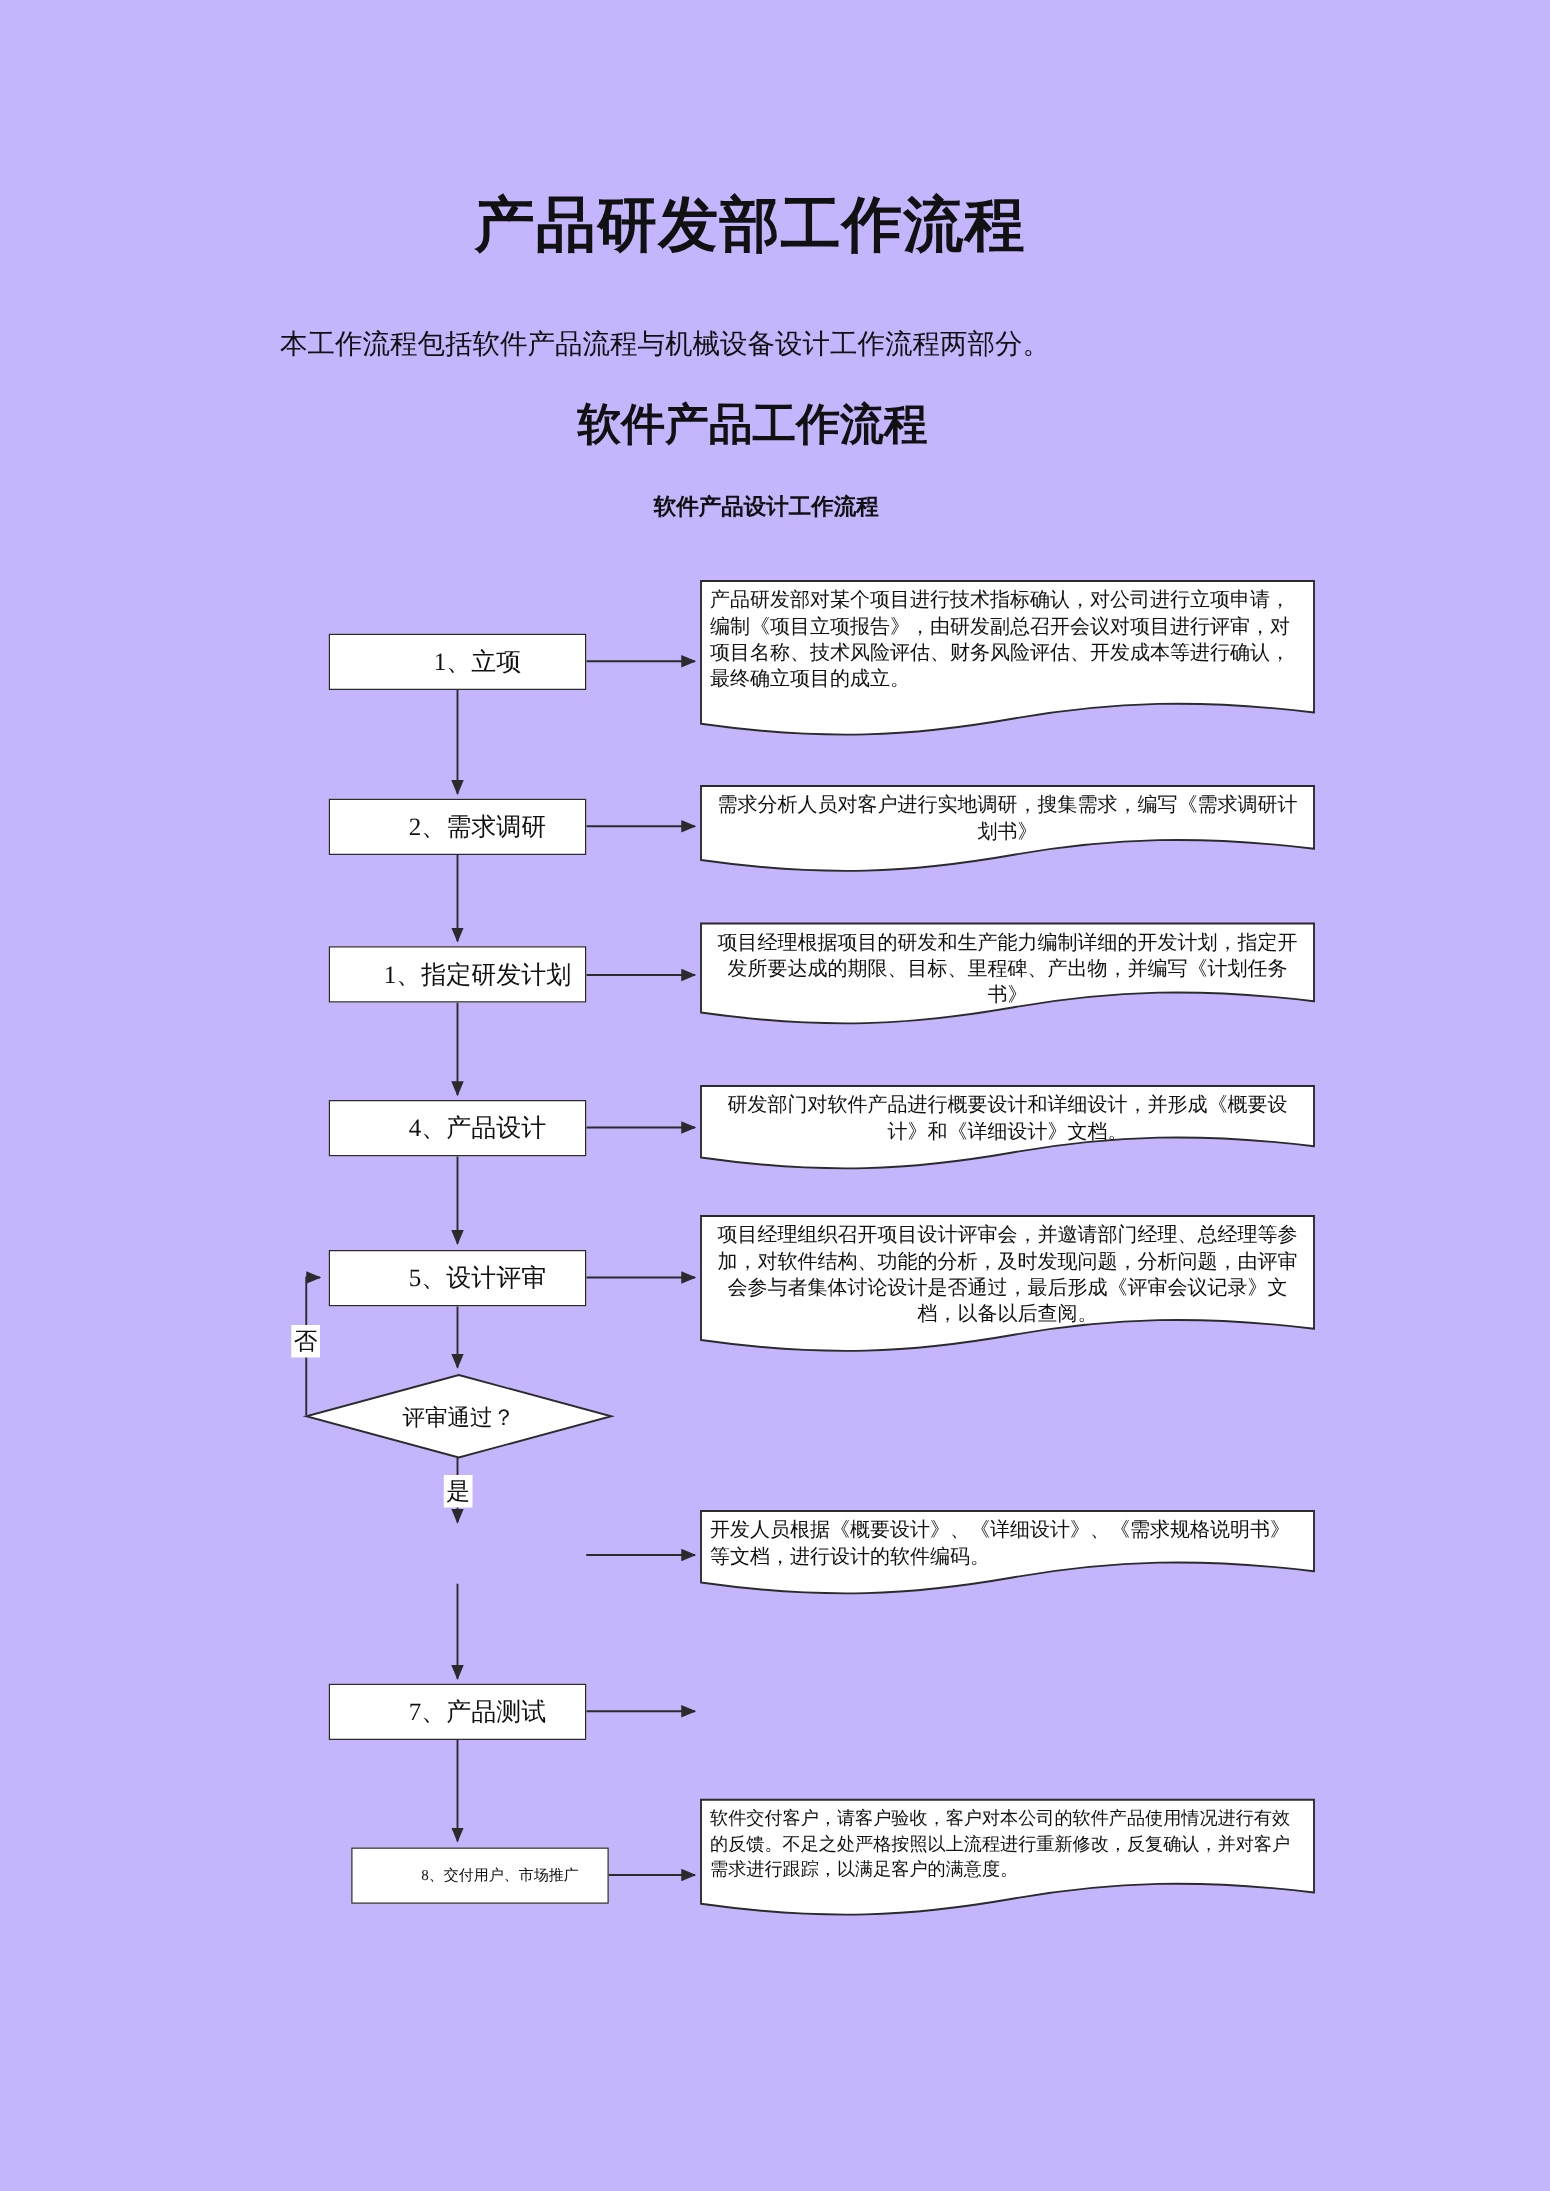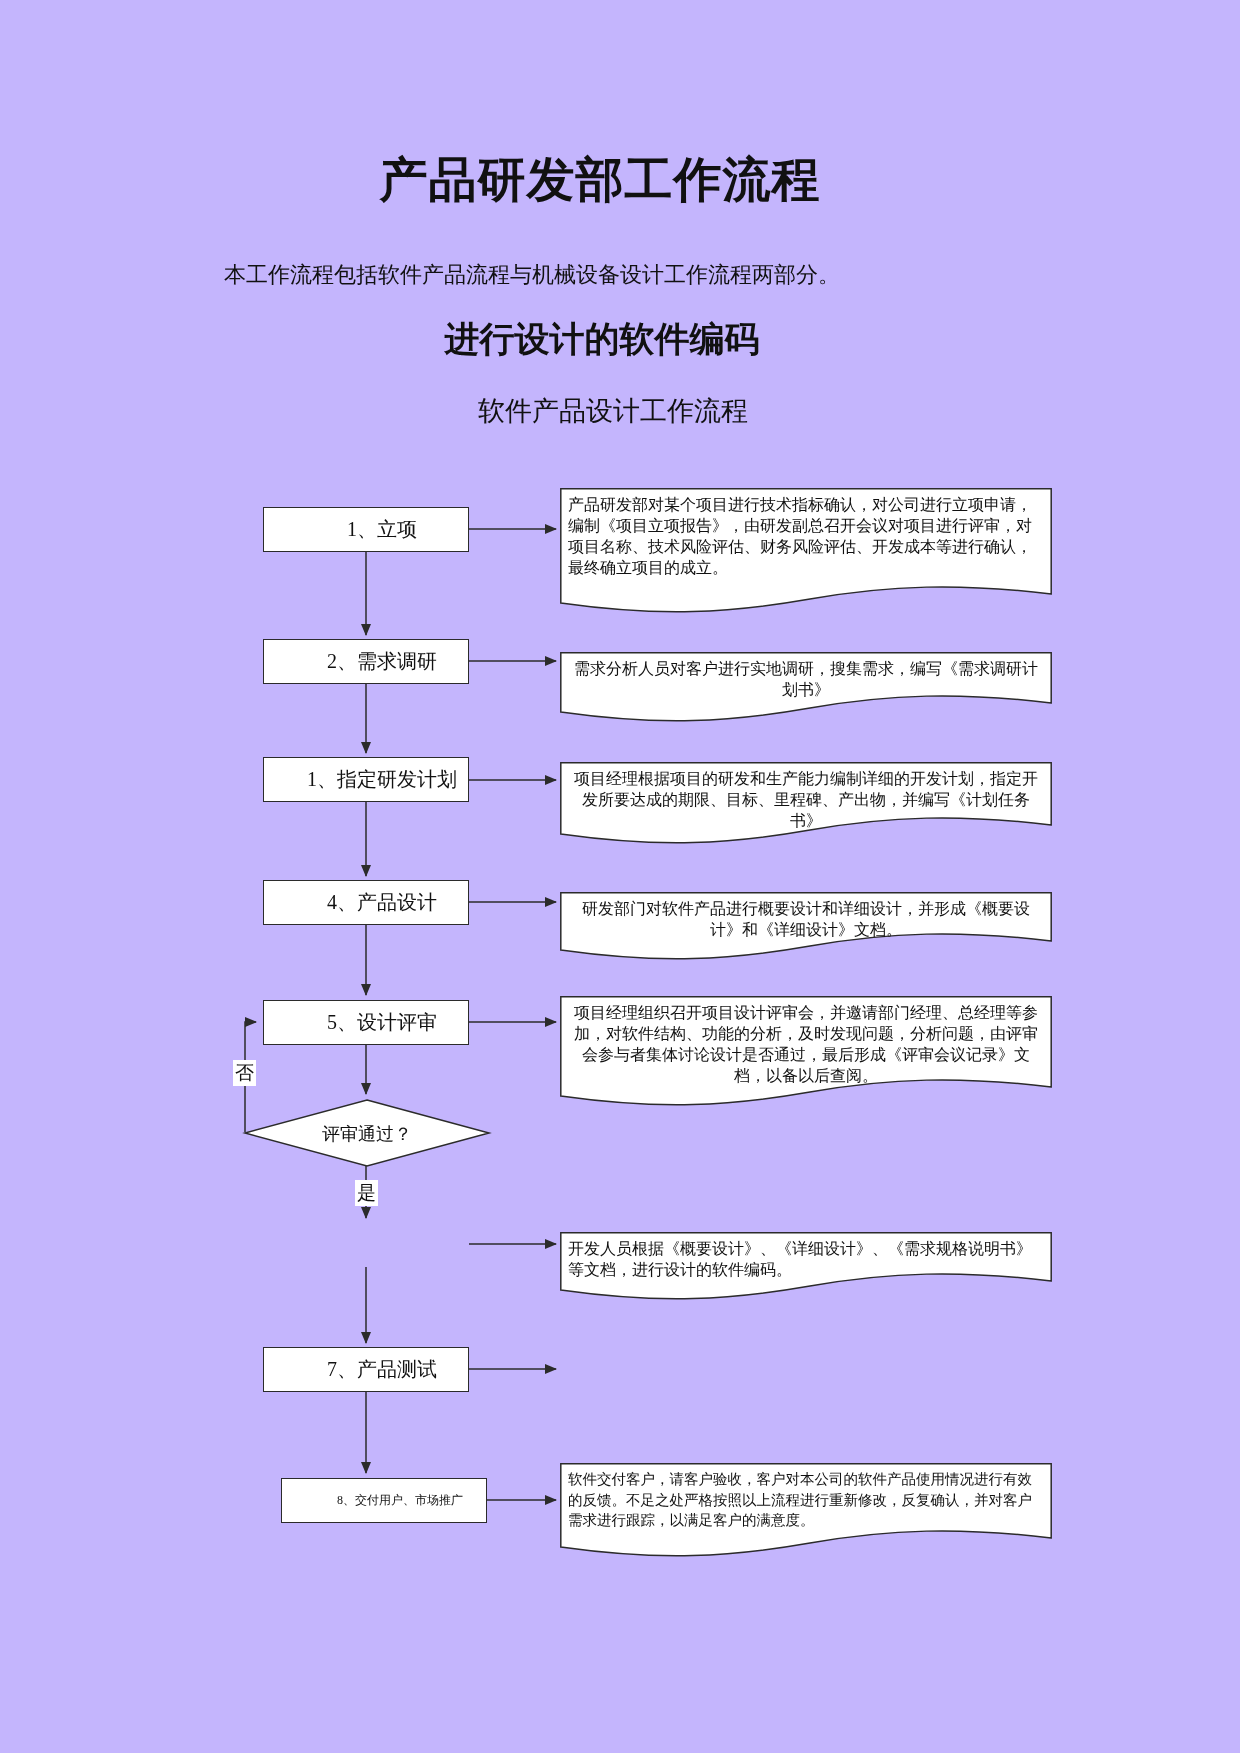--- a/index.html
+++ b/index.html
@@ -18,31 +18,31 @@
   .intro{
     position:absolute;top:260px;left:224px;width:840px;
     font-size:22px;
   }
   .h2{
     position:absolute;top:316px;left:0;width:1204px;
     text-align:center;font-size:35px;font-weight:bold;
   }
   .h3{
     position:absolute;top:393px;left:0;width:1226px;
-    text-align:center;font-size:27px;font-weight:normal;
+    text-align:center;font-size:18px;font-weight:bold;
   }
   .overlay{position:absolute;top:0;left:0;width:1240px;height:1753px;z-index:1;}
   .flow-box{
     position:absolute;left:263px;width:206px;height:45px;
     border:1.5px solid #2b2b2b;background:#ffffff;
     display:flex;align-items:center;justify-content:center;
     font-size:20px;z-index:2;box-sizing:border-box;white-space:nowrap;padding-left:32px;
   }
   .flow-box.small{font-size:12px;margin-left:18px;}
-  .doc-shape{position:absolute;left:560px;width:580px;z-index:2;margin-top:24px;}
+  .doc-shape{position:absolute;left:560px;width:580px;z-index:2;}
   .doc-shape svg{position:absolute;top:0;left:0;overflow:visible;}
   .doc-text{
     position:absolute;top:0;left:0;width:476px;padding:6px 8px 0 8px;
     font-size:16px;line-height:21px;text-align:left;
   }
   .doc-text.center{text-align:center;}
   .doc-text.tiny{font-size:14.5px;line-height:20.5px;}
   .branch-label{
     position:absolute;z-index:3;background:#ffffff;
     font-size:19px;padding:0 2px;
@@ -52,21 +52,21 @@
     text-align:center;font-size:18px;
   }
 </style>
 </head>
 <body>
 
 <div class="page">
 
   <div class="doc-title">产品研发部工作流程</div>
   <div class="intro">本工作流程包括软件产品流程与机械设备设计工作流程两部分。</div>
-  <div class="h2">进行设计的软件编码</div>
+  <div class="h2">软件产品工作流程</div>
   <div class="h3">软件产品设计工作流程</div>
 
   <svg class="overlay" viewBox="0 0 1240 1753" xmlns="http://www.w3.org/2000/svg">
     <defs>
       <marker id="ah" markerUnits="userSpaceOnUse" markerWidth="13" markerHeight="11" refX="11" refY="5" orient="auto">
         <path d="M0,0 L12,5 L0,10 Z" fill="#2b2b2b"></path>
       </marker>
     </defs>
     <g stroke="#2b2b2b" stroke-width="1.5" fill="none">
 

